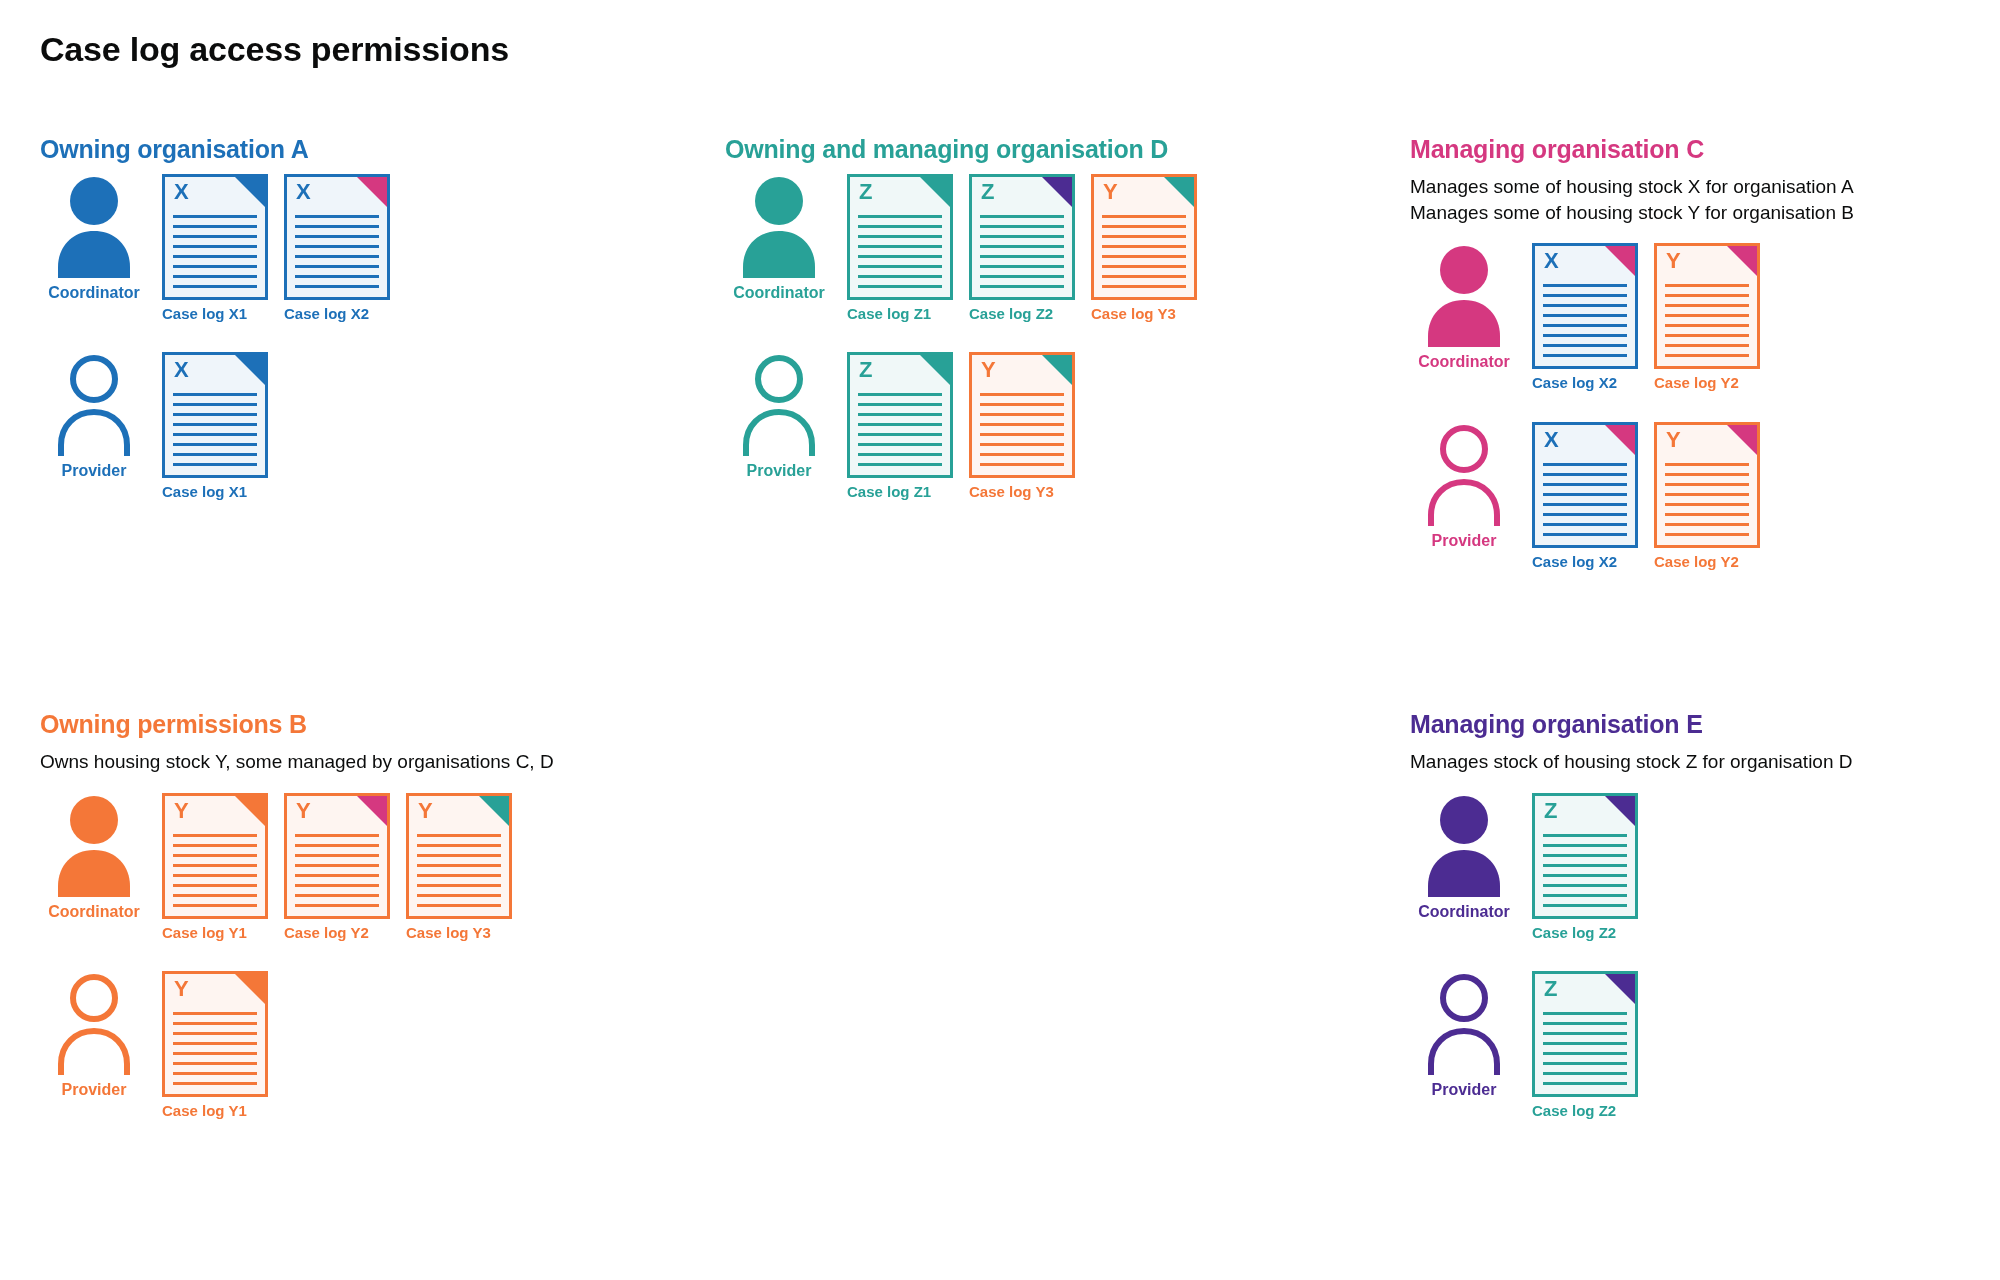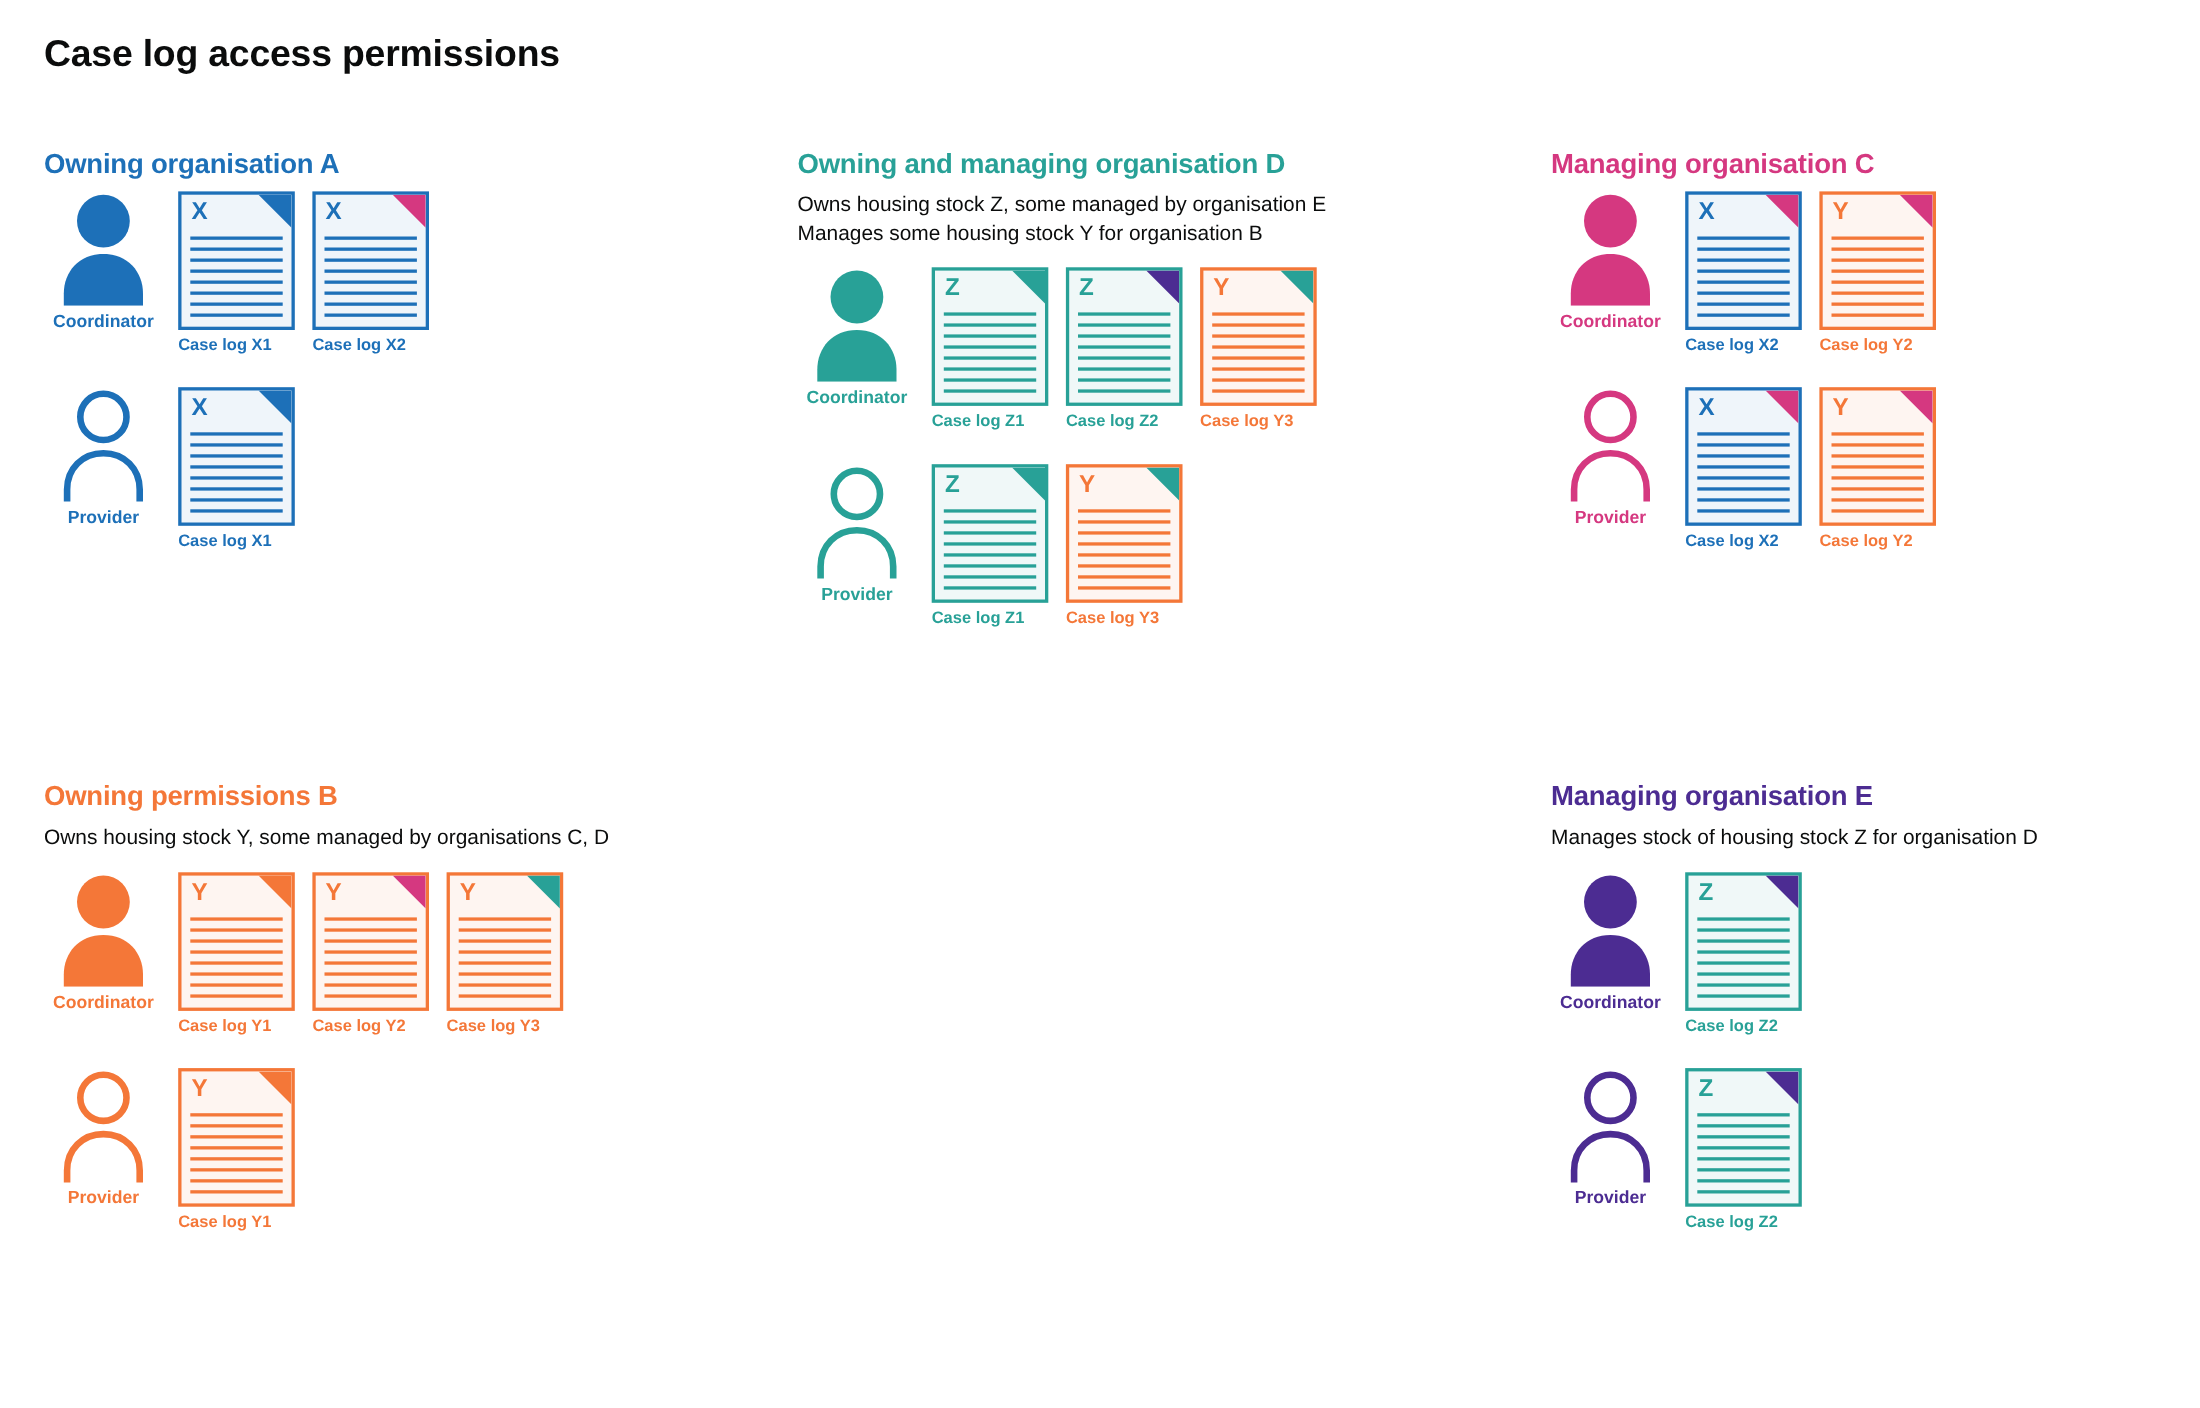--- a/index.html
+++ b/index.html
@@ -215,22 +215,20 @@
                   </span>
                 </div>
                 <div class="doc-caption" style="color: rgb(29, 112, 184);">Case log X1</div>
               </div>
             </div>
           </div>
         </div>
       </div>
       <div class="panel" style="left: 725px; top: 135px;">
         <div class="panel-title" style="color: rgb(40, 161, 151);">Owning and managing organisation D</div>
-        <div class="panel-desc">Owns housing stock Z, some managed by organisation E
-Manages some housing stock Y for organisation B</div>
         <div class="rows">
           <div class="role-row">
             <div class="person">
               <div class="person-glyph">
                 <svg viewBox="0 0 84 104" xmlns="http://www.w3.org/2000/svg">
                   <circle cx="42" cy="27" r="24" fill="#28a197"></circle>
                   <path d="M42 57c-22 0-36 16-36 36v11h72V93c0-20-14-36-36-36z" fill="#28a197"></path>
                 </svg>
               </div>
               <div class="person-label" style="color: rgb(40, 161, 151);">Coordinator</div>
@@ -333,20 +331,22 @@
                   </span>
                 </div>
                 <div class="doc-caption" style="color: rgb(244, 119, 56);">Case log Y3</div>
               </div>
             </div>
           </div>
         </div>
       </div>
       <div class="panel" style="left: 1410px; top: 135px;">
         <div class="panel-title" style="color: rgb(213, 56, 128);">Managing organisation C</div>
+        <div class="panel-desc">Manages some of housing stock X for organisation A
+Manages some of housing stock Y for organisation B</div>
         <div class="rows">
           <div class="role-row">
             <div class="person">
               <div class="person-glyph">
                 <svg viewBox="0 0 84 104" xmlns="http://www.w3.org/2000/svg">
                   <circle cx="42" cy="27" r="24" fill="#d53880"></circle>
                   <path d="M42 57c-22 0-36 16-36 36v11h72V93c0-20-14-36-36-36z" fill="#d53880"></path>
                 </svg>
               </div>
               <div class="person-label" style="color: rgb(213, 56, 128);">Coordinator</div>

